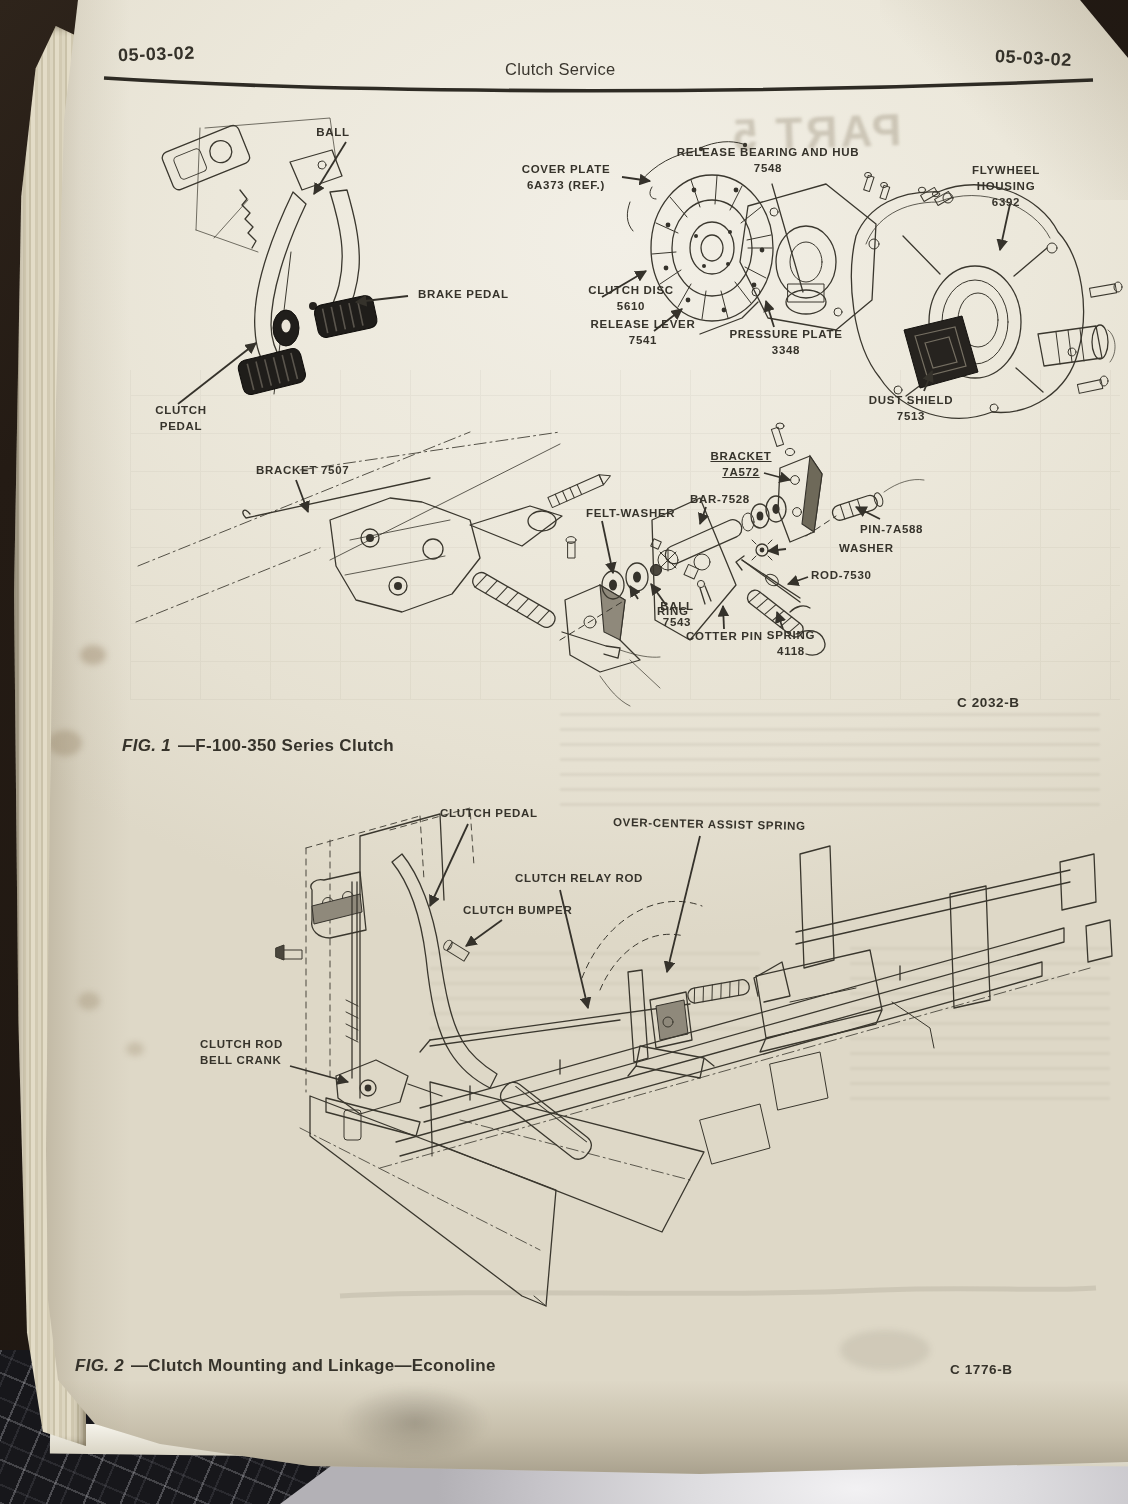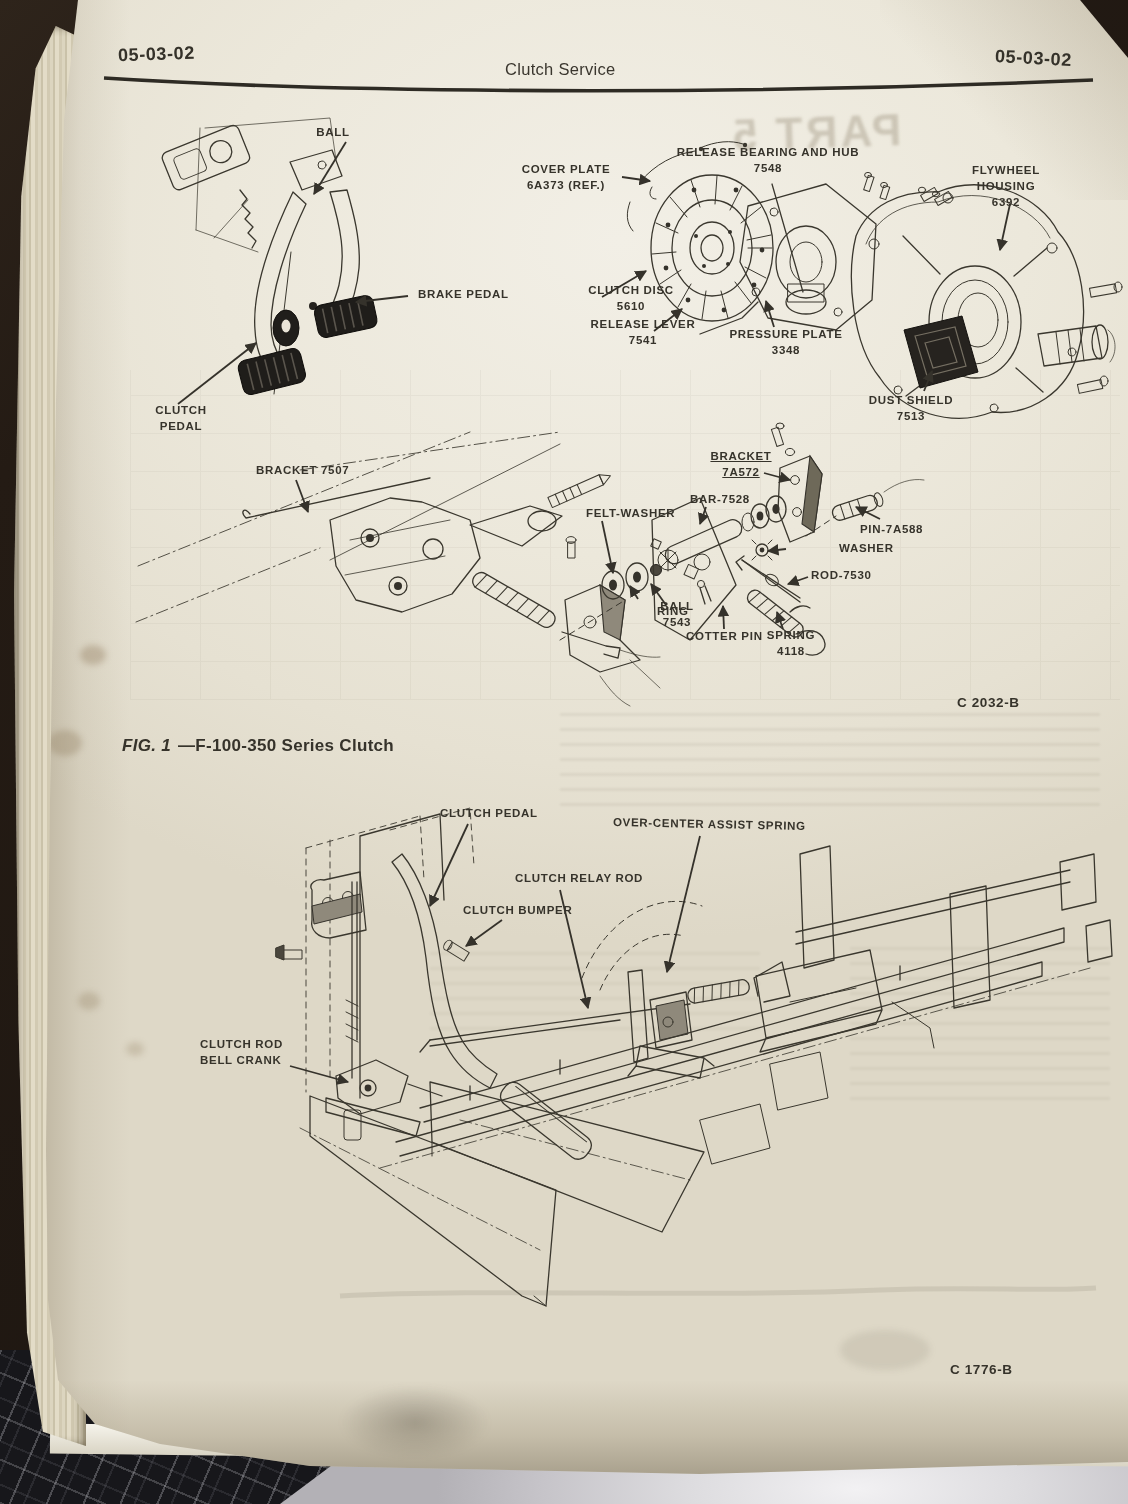--- a/index.html
+++ b/index.html
@@ -520,17 +520,20 @@
     </div>
     <div class="code" style="left:957px;top:695px;">C 2032-B</div>
 
     <div class="lbl" style="left:440px;top:805px;">CLUTCH PEDAL</div>
     <div class="lbl" style="left:613px;top:816px;transform:rotate(1.2deg);">OVER-CENTER ASSIST SPRING</div>
     <div class="lbl" style="left:515px;top:870px;">CLUTCH RELAY ROD</div>
     <div class="lbl" style="left:463px;top:902px;">CLUTCH BUMPER</div>
     <div class="lbl" style="left:200px;top:1036px;">CLUTCH ROD
 BELL CRANK</div>
 
+    <div class="fig-caption" style="left:75px;top:1356px;">
+      <span class="capfig">FIG. 2</span><span>—Clutch Mounting and Linkage—Econoline</span>
+    </div>
     <div class="code" style="left:950px;top:1362px;">C 1776-B</div>
 
     <div class="page-shade-bottom"></div>
   </div>
 </div>
 
 </body></html>

